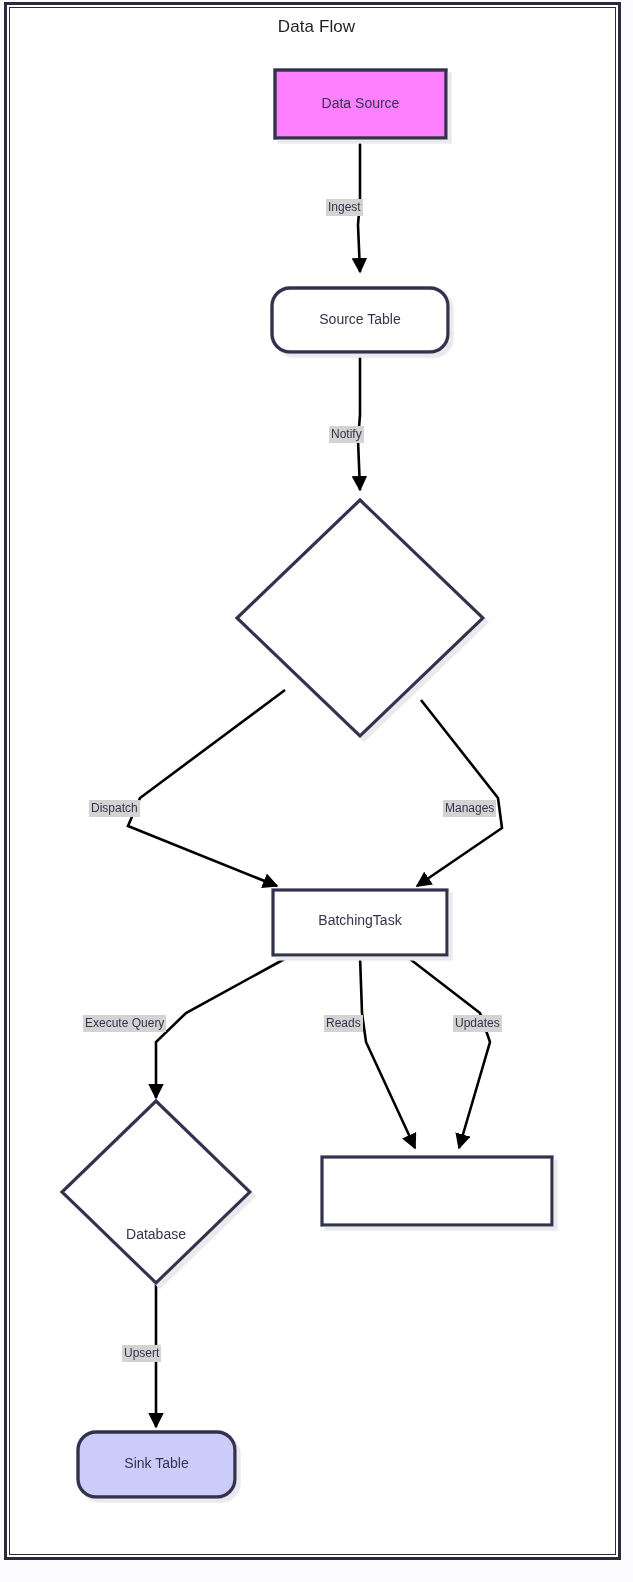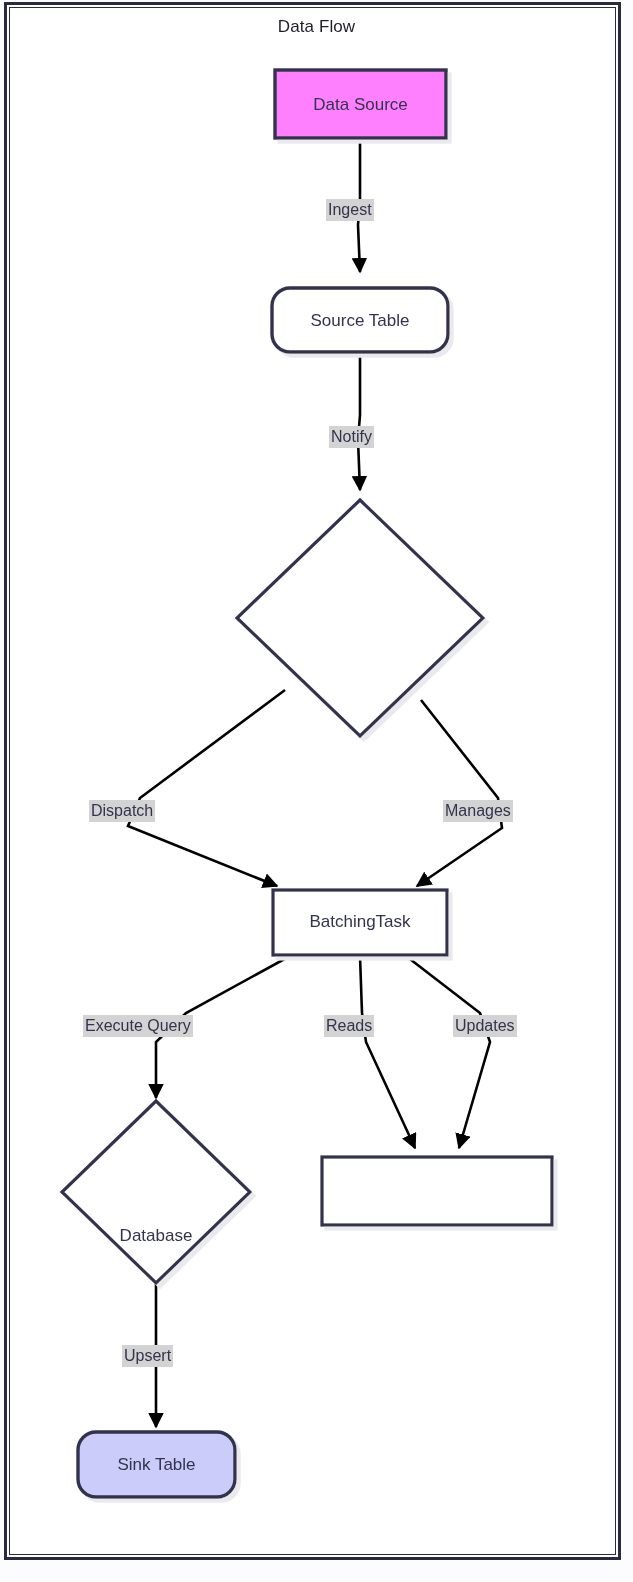--- a/index.html
+++ b/index.html
@@ -53,29 +53,29 @@
   }
   #svg-layer {
     position: absolute;
     left: 0;
     top: 0;
     width: 633px;
     height: 1582px;
   }
   .node-label {
     position: absolute;
-    font-size: 17px;
+    font-size: 14px;
     color: #33334d;
     white-space: nowrap;
     text-align: center;
     pointer-events: none;
   }
   .edge-label {
     position: absolute;
-    font-size: 16px;
+    font-size: 12px;
     color: #33334d;
     background: #d3d3d3;
     white-space: nowrap;
     padding: 1px 2px;
     line-height: 1.25;
   }
 </style>
 </head>
 <body>
 

